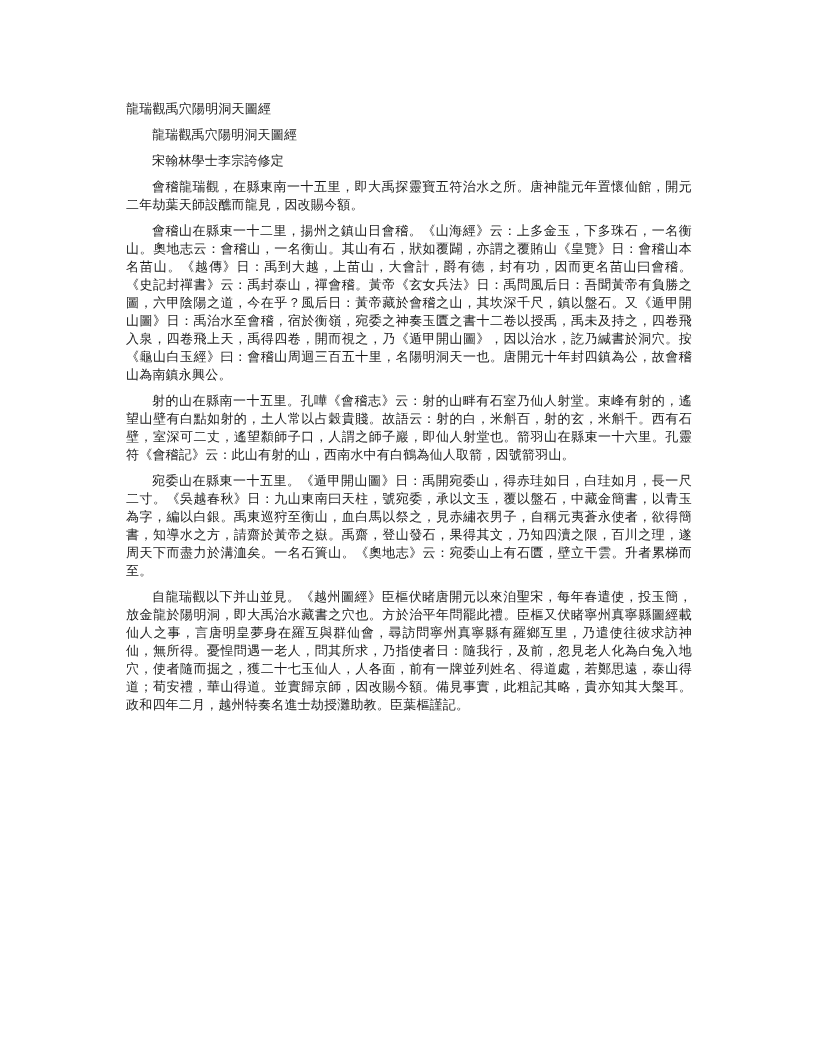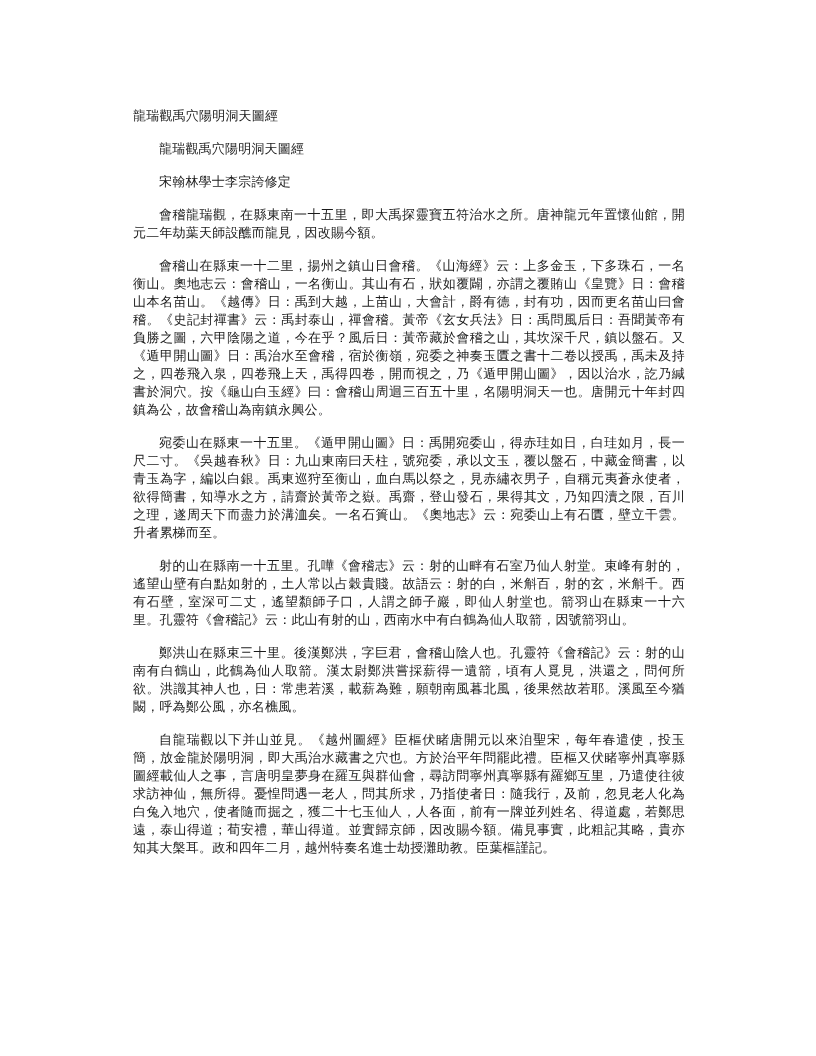--- a/index.html
+++ b/index.html
@@ -17,21 +17,21 @@
     color: #1a1a1a;
     -webkit-font-smoothing: none;
   }
   .page {
     position: absolute;
     left: 118px;
     top: 92px;
     width: 582px;
   }
   p {
-    margin: 15px;
+    margin: 8px;
     padding: 0;
     font-size: 13.0px;
     line-height: 18.0px;
     text-align: justify;
     text-justify: inter-ideograph;
     letter-spacing: 0.2px;
     word-break: break-all;
   }
   p.indent {
     text-indent: 2em;
@@ -49,22 +49,21 @@
 
 
   <p class="indent">龍瑞觀禹穴陽明洞天圖經</p>
 
   <p class="indent">宋翰林學士李宗誇修定</p>
 
   <p class="indent">會稽龍瑞觀，在縣東南一十五里，即大禹探靈寶五符治水之所。唐神龍元年置懷仙館，開元二年劫葉天師設醮而龍見，因改賜今額。</p>
 
   <p class="indent">會稽山在縣束一十二里，揚州之鎮山日會稽。《山海經》云：上多金玉，下多珠石，一名衡山。奧地志云：會稽山，一名衡山。其山有石，狀如覆闢，亦謂之覆賄山《皇覽》日：會稽山本名苗山。《越傳》日：禹到大越，上苗山，大會計，爵有德，封有功，因而更名苗山曰會稽。《史記封禪書》云：禹封泰山，禪會稽。黃帝《玄女兵法》日：禹問風后日：吾聞黃帝有負勝之圖，六甲陰陽之道，今在乎？風后日：黃帝藏於會稽之山，其坎深千尺，鎮以盤石。又《遁甲開山圖》日：禹治水至會稽，宿於衡嶺，宛委之神奏玉匱之書十二卷以授禹，禹未及持之，四卷飛入泉，四卷飛上天，禹得四卷，開而視之，乃《遁甲開山圖》，因以治水，訖乃緘書於洞穴。按《龜山白玉經》曰：會稽山周迴三百五十里，名陽明洞天一也。唐開元十年封四鎮為公，故會稽山為南鎮永興公。</p>
 
+  <p class="indent">射的山在縣南一十五里。孔嘩《會稽志》云：射的山畔有石室乃仙人射堂。束峰有射的，遙望山壁有白點如射的，土人常以占穀貴賤。故語云：射的白，米斛百，射的玄，米斛千。西有石壁，室深可二丈，遙望纇師子口，人謂之師子巖，即仙人射堂也。箭羽山在縣束一十六里。孔靈符《會稽記》云：此山有射的山，西南水中有白鶴為仙人取箭，因號箭羽山。</p>
+
   <p class="indent">宛委山在縣東一十五里。《遁甲開山圖》日：禹開宛委山，得赤珪如日，白珪如月，長一尺二寸。《吳越春秋》日：九山東南曰天柱，號宛委，承以文玉，覆以盤石，中藏金簡書，以青玉為字，編以白銀。禹東巡狩至衡山，血白馬以祭之，見赤繡衣男子，自稱元夷蒼永使者，欲得簡書，知導水之方，請齋於黃帝之嶽。禹齋，登山發石，果得其文，乃知四瀆之限，百川之理，遂周天下而盡力於溝洫矣。一名石簣山。《奧地志》云：宛委山上有石匱，壁立干雲。升者累梯而至。</p>
 
-  <p class="indent">射的山在縣南一十五里。孔嘩《會稽志》云：射的山畔有石室乃仙人射堂。束峰有射的，遙望山壁有白點如射的，土人常以占穀貴賤。故語云：射的白，米斛百，射的玄，米斛千。西有石壁，室深可二丈，遙望纇師子口，人謂之師子巖，即仙人射堂也。箭羽山在縣束一十六里。孔靈符《會稽記》云：此山有射的山，西南水中有白鶴為仙人取箭，因號箭羽山。</p>
-
-  <p class="indent">鄭洪山在縣束三十里。後漢鄭洪，字巨君，會稽山陰人也。孔靈符《會稽記》云：射的山南有白鶴山，此鶴為仙人取箭。漢太尉鄭洪嘗採薪得一遺箭，頃有人覓見，洪還之，問何所欲。洪識其神人也，日：常患若溪，載薪為難，願朝南風暮北風，後果然故若耶。溪風至今猶闞，呼為鄭公風，亦名樵風。</p>
 
   <p class="indent">自龍瑞觀以下并山並見。《越州圖經》臣樞伏睹唐開元以來洎聖宋，每年春遣使，投玉簡，放金龍於陽明洞，即大禹治水藏書之穴也。方於治平年問罷此禮。臣樞又伏睹寧州真寧縣圖經載仙人之事，言唐明皇夢身在羅互與群仙會，尋訪問寧州真寧縣有羅鄉互里，乃遣使往彼求訪神仙，無所得。憂惶問遇一老人，問其所求，乃指使者日：隨我行，及前，忽見老人化為白兔入地穴，使者隨而掘之，獲二十七玉仙人，人各面，前有一牌並列姓名、得道處，若鄭思遠，泰山得道；荀安禮，華山得道。並實歸京師，因改賜今額。備見事實，此粗記其略，貴亦知其大槃耳。政和四年二月，越州特奏名進士劫授灘助教。臣葉樞謹記。</p>
 
 
 </div>
 
 </body></html>

